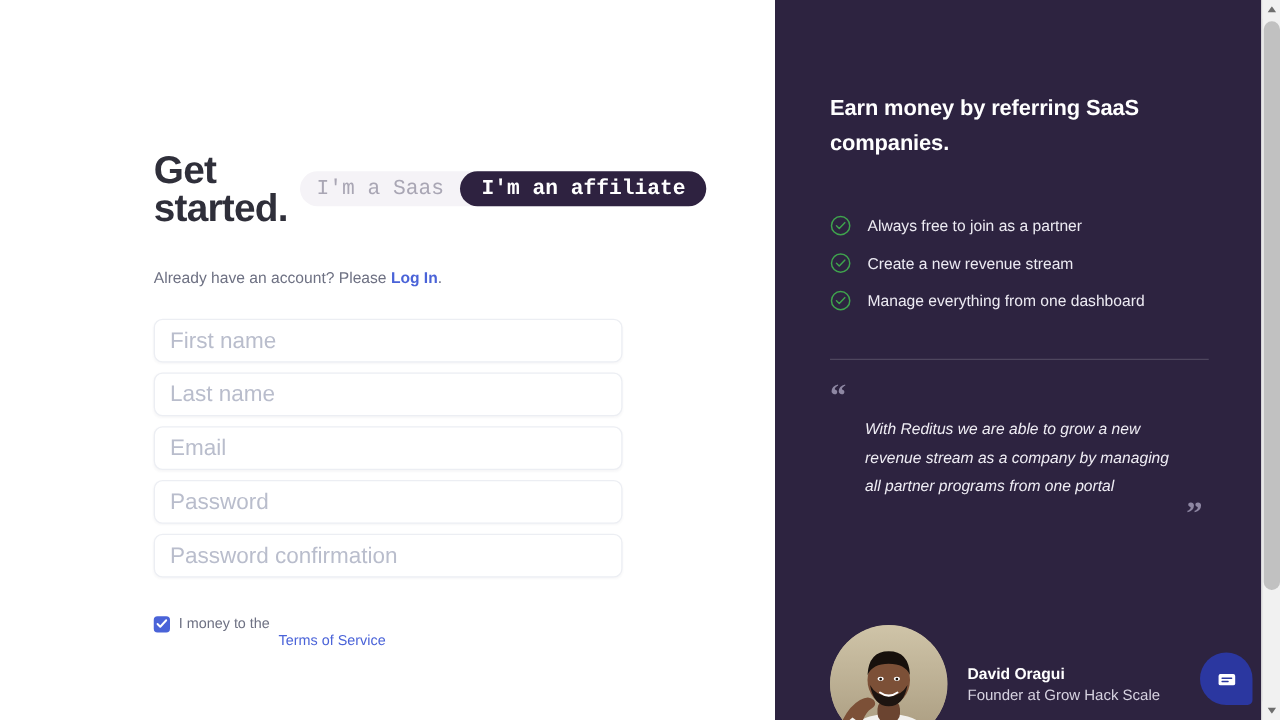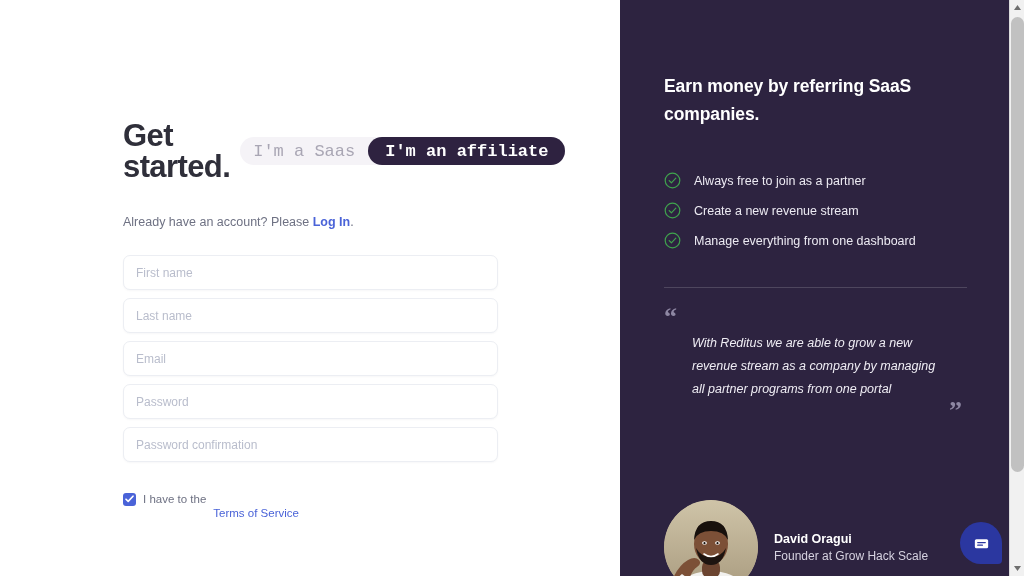--- a/index.html
+++ b/index.html
@@ -47,21 +47,21 @@
     margin-top: 33px; font-size: 12.5px; color: #6e7183;
   }
   .login-link { color: #4a63d8; font-weight: 700; text-decoration: none; }
 
   .fields { margin-top: 26px; display: flex; flex-direction: column; gap: 8px; }
   .field {
     width: 375px; height: 35px;
     border: 1px solid #eceef3; border-radius: 7px;
     background: #ffffff;
     box-shadow: 0 1px 2px rgba(23,26,60,0.035);
-    font-family: inherit; font-size: 12px;
+    font-family: inherit; font-size: 18px;
     color: #3a3a47; padding: 0 12px; outline: none;
   }
   .field::placeholder { color: #b9bdcc; }
 
   .agree-row {
     margin-top: 17px; display: flex; align-items: center; gap: 7px;
     font-size: 11.5px; color: #6e7183;
   }
   .cbox {
     width: 13px; height: 13px; border-radius: 3px;
@@ -180,21 +180,21 @@
         <input class="field" type="password" placeholder="Password" style="">
         <input class="field" type="password" placeholder="Password confirmation" style="">
       </div>
 
       <div class="agree-row">
         <span class="cbox">
           <svg width="9" height="8" viewBox="0 0 9 8">
             <path d="M1 4.2 L3.2 6.4 L8 1.2" stroke="#ffffff" stroke-width="1.6" fill="none" stroke-linecap="round" stroke-linejoin="round"></path>
           </svg>
         </span>
-        <span>I have to the </span>
+        <span>I money to the </span>
           <a class="tos-link" href="#">Terms of Service</a>
       </div>
 
 
     </div>
   </div>
 
   <div class="right-pane">
     <div class="rp-inner">
 

